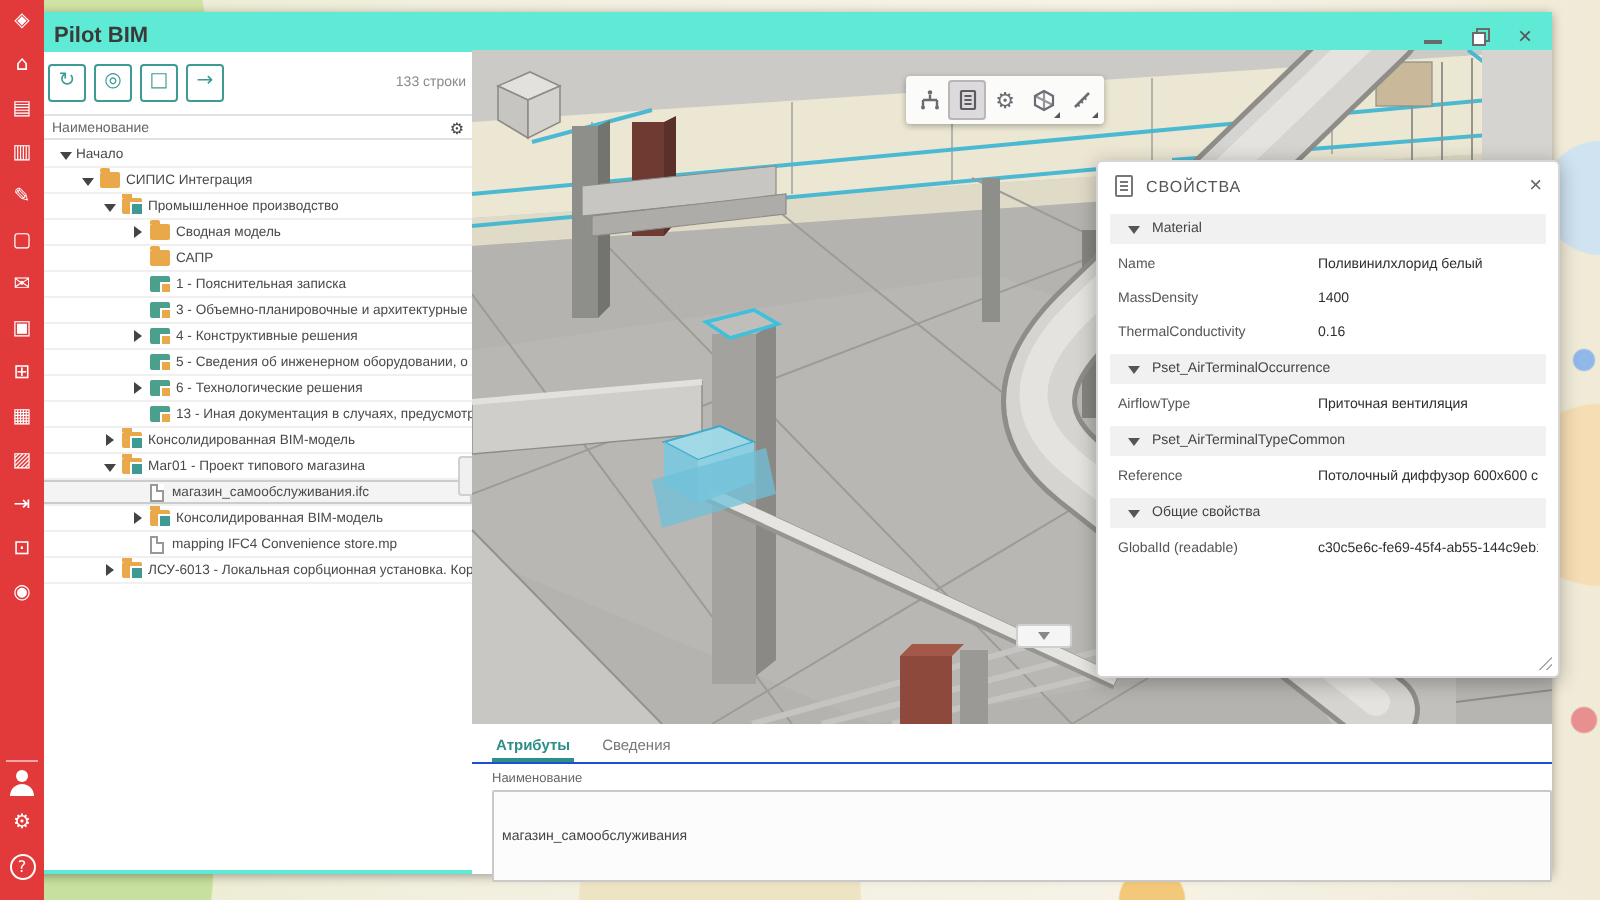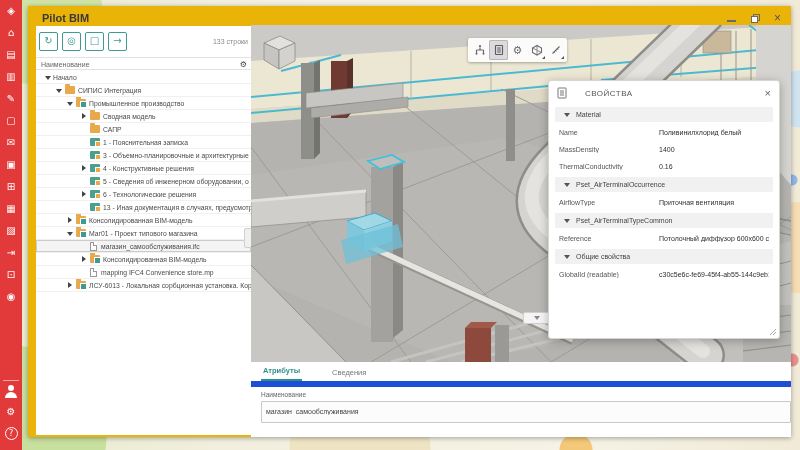--- a/index.html
+++ b/index.html
@@ -33,21 +33,21 @@
     font-size:10px;cursor:pointer;flex:0 0 auto;}
   .appbar .spacer{flex:1 1 auto;}
   .appbar .divider{width:16px;height:1px;background:rgba(255,255,255,.55);margin:2px 0;}
   .appbar .user-ic{width:22px;height:18px;position:relative;}
   .appbar .user-ic::before{content:"";position:absolute;left:8px;top:2px;width:6px;height:6px;border-radius:50%;background:#fff;}
   .appbar .user-ic::after{content:"";position:absolute;left:5px;top:9px;width:12px;height:6px;border-radius:6px 6px 0 0;background:#fff;}
   .appbar .help-ic{width:11px;height:11px;margin:4px 0;border:1px solid #fff;border-radius:50%;
     color:#fff;font-size:8px;line-height:11px;text-align:center;}
   
   .win{
-    position:absolute;left:28px;top:6px;width:763px;height:431px;background:#eab308;
+    position:absolute;left:13px;top:6px;width:763px;height:431px;background:#5eead4;
     box-shadow:0 1px 5px rgba(0,0,0,.35);z-index:10;
   }
   .win-title{position:absolute;left:14px;top:6px;font-size:11px;font-weight:bold;color:#3a3a3a;}
   .win-ctrls{position:absolute;right:10px;top:6px;display:flex;gap:15px;align-items:center;height:12px;}
   .wc-min{width:9px;height:2px;background:#6a6a6a;margin-top:5px;}
   .wc-restore{width:8px;height:8px;position:relative;}
   .wc-restore::before{content:"";position:absolute;left:2px;top:0;width:5px;height:5px;border:1px solid #6a6a6a;}
   .wc-restore::after{content:"";position:absolute;left:0;top:2px;width:5px;height:5px;border:1px solid #6a6a6a;background:#fff;}
   .wc-close{font-size:12px;color:#555;line-height:12px;}
   
@@ -93,44 +93,44 @@
   .vp-tool{width:19px;height:20px;display:flex;align-items:center;justify-content:center;
     cursor:pointer;position:relative;border-radius:2px;color:#6e6a72;font-family:"DejaVu Sans",sans-serif;}
   .vp-tool.active{background:#dcdadc;box-shadow:inset 0 0 0 1px #b8b6b8;}
   .vp-tool.has-sub::after{content:"";position:absolute;right:1px;bottom:1px;
     border-left:3px solid transparent;border-bottom:3px solid #555;}
   .view-cube{position:absolute;left:3px;top:3px;z-index:4;cursor:pointer;}
   
   .props{position:absolute;left:548px;top:80px;width:230px;height:257px;background:#fff;
     border:1px solid #d5d5d5;border-radius:3px;box-shadow:0 2px 10px rgba(0,0,0,.28);z-index:20;}
   .props-header{height:24px;display:flex;align-items:center;padding:0 8px;}
-  .props-title{font-size:8px;color:#555;letter-spacing:.5px;margin-left:18px;}
+  .props-title{font-size:8px;color:#555;letter-spacing:.5px;margin-left:6px;}
   .props-close{margin-left:auto;font-size:11px;color:#666;cursor:pointer;line-height:11px;}
   .pg{height:15px;margin:2px 6px;background:#f1f1f1;display:flex;align-items:center;
     padding-left:9px;font-size:7px;color:#444;cursor:pointer;border-radius:1px;}
   .pg .tri{width:0;height:0;border-left:3px solid transparent;border-right:3px solid transparent;
     border-top:4px solid #555;margin-right:6px;}
   .pr{height:17px;display:grid;grid-template-columns:100px 1fr;align-items:center;
     padding:0 10px;font-size:7px;}
   .pr .pn{color:#555;white-space:nowrap;overflow:hidden;}
   .pr .pv{color:#2e2e2e;white-space:nowrap;overflow:hidden;}
   .props-resize{position:absolute;right:3px;bottom:3px;width:7px;height:7px;cursor:nwse-resize;
     background:linear-gradient(135deg,rgba(0,0,0,0) 50%,#aaa 50%,#aaa 60%,rgba(0,0,0,0) 60%,rgba(0,0,0,0) 75%,#aaa 75%,#aaa 85%,rgba(0,0,0,0) 85%);}
   
   .bottom-panel{position:absolute;left:223px;top:356px;width:540px;height:75px;background:#fff;}
   .collapse-btn{position:absolute;left:272px;top:-50px;width:26px;height:10px;background:#f5f5f5;
     border:1px solid #cfcfcf;border-radius:2px;cursor:pointer;display:flex;align-items:center;justify-content:center;}
   .collapse-btn i{width:0;height:0;border-left:3.5px solid transparent;border-right:3.5px solid transparent;border-top:4px solid #888;}
-  .tabs{display:flex;gap:28px;padding:4px 0 0 10px;border-bottom:6px solid #1d4ed8;height:15px;box-sizing:content-box;align-items:flex-end;}
+  .tabs{display:flex;gap:12px;padding:4px 0 0 10px;border-bottom:1px solid #1d4ed8;height:15px;box-sizing:content-box;}
   .tab{font-size:7.5px;color:#777;cursor:pointer;padding:2px 2px 4px 2px;}
   .tab.active{color:#2e8f88;border-bottom:2px solid #2e8f88;font-weight:bold;}
   .bp-field{margin:4px 10px 0 10px;}
   .bp-label{font-size:6.5px;color:#666;margin-bottom:2px;}
   .bp-input{width:520px;height:12px;border:1px solid #c9c9c9;background:#fcfcfc;
-    font-size:7px;color:#444;padding:4px 4px;font-family:"Liberation Sans","DejaVu Sans",sans-serif;border-radius:1px;}
+    font-size:7px;color:#444;padding:16px 4px;font-family:"Liberation Sans","DejaVu Sans",sans-serif;border-radius:1px;}
 </style>
 </head>
 <body>
 
 <div class="map-bg"></div>
 
 <div class="appbar">
   <span class="ic">◈</span>
   <span class="ic">⌂</span>
   <span class="ic">▤</span>

